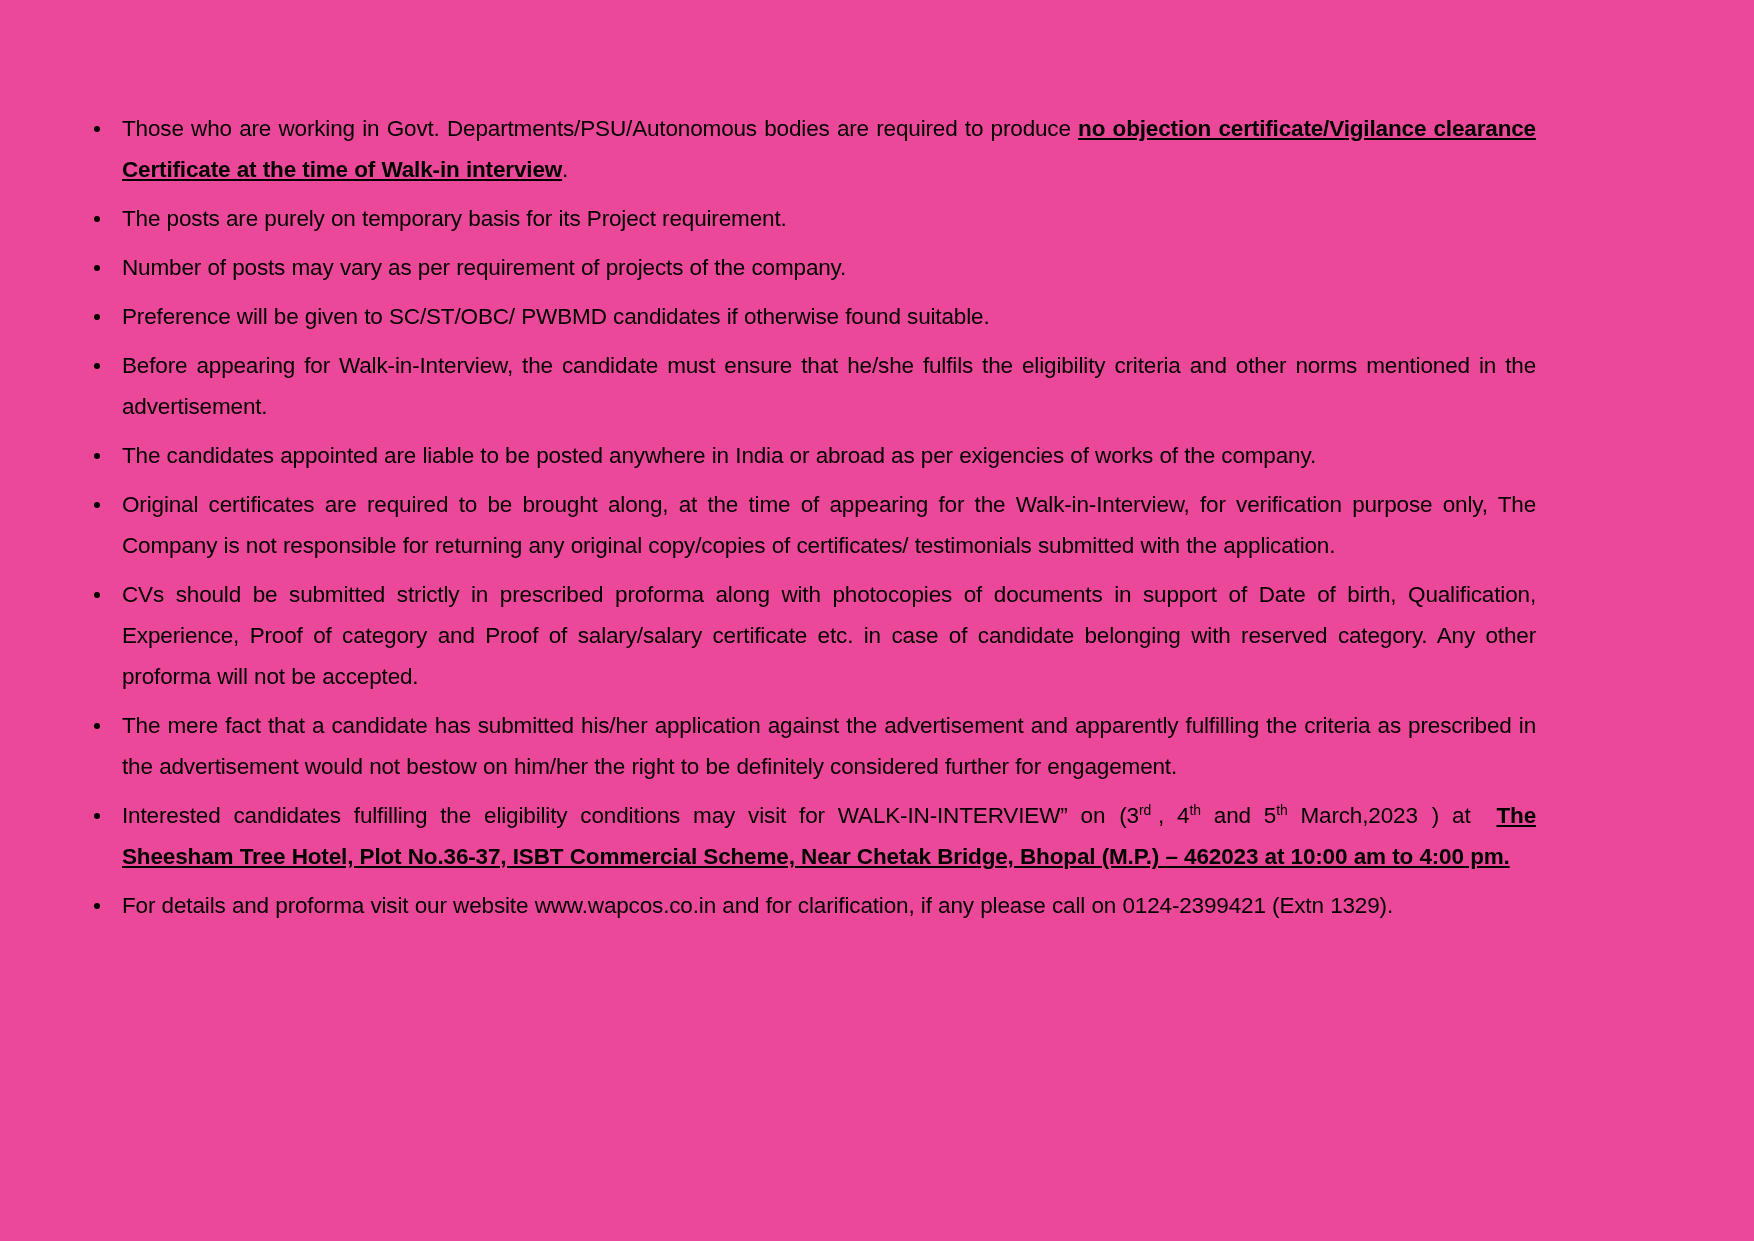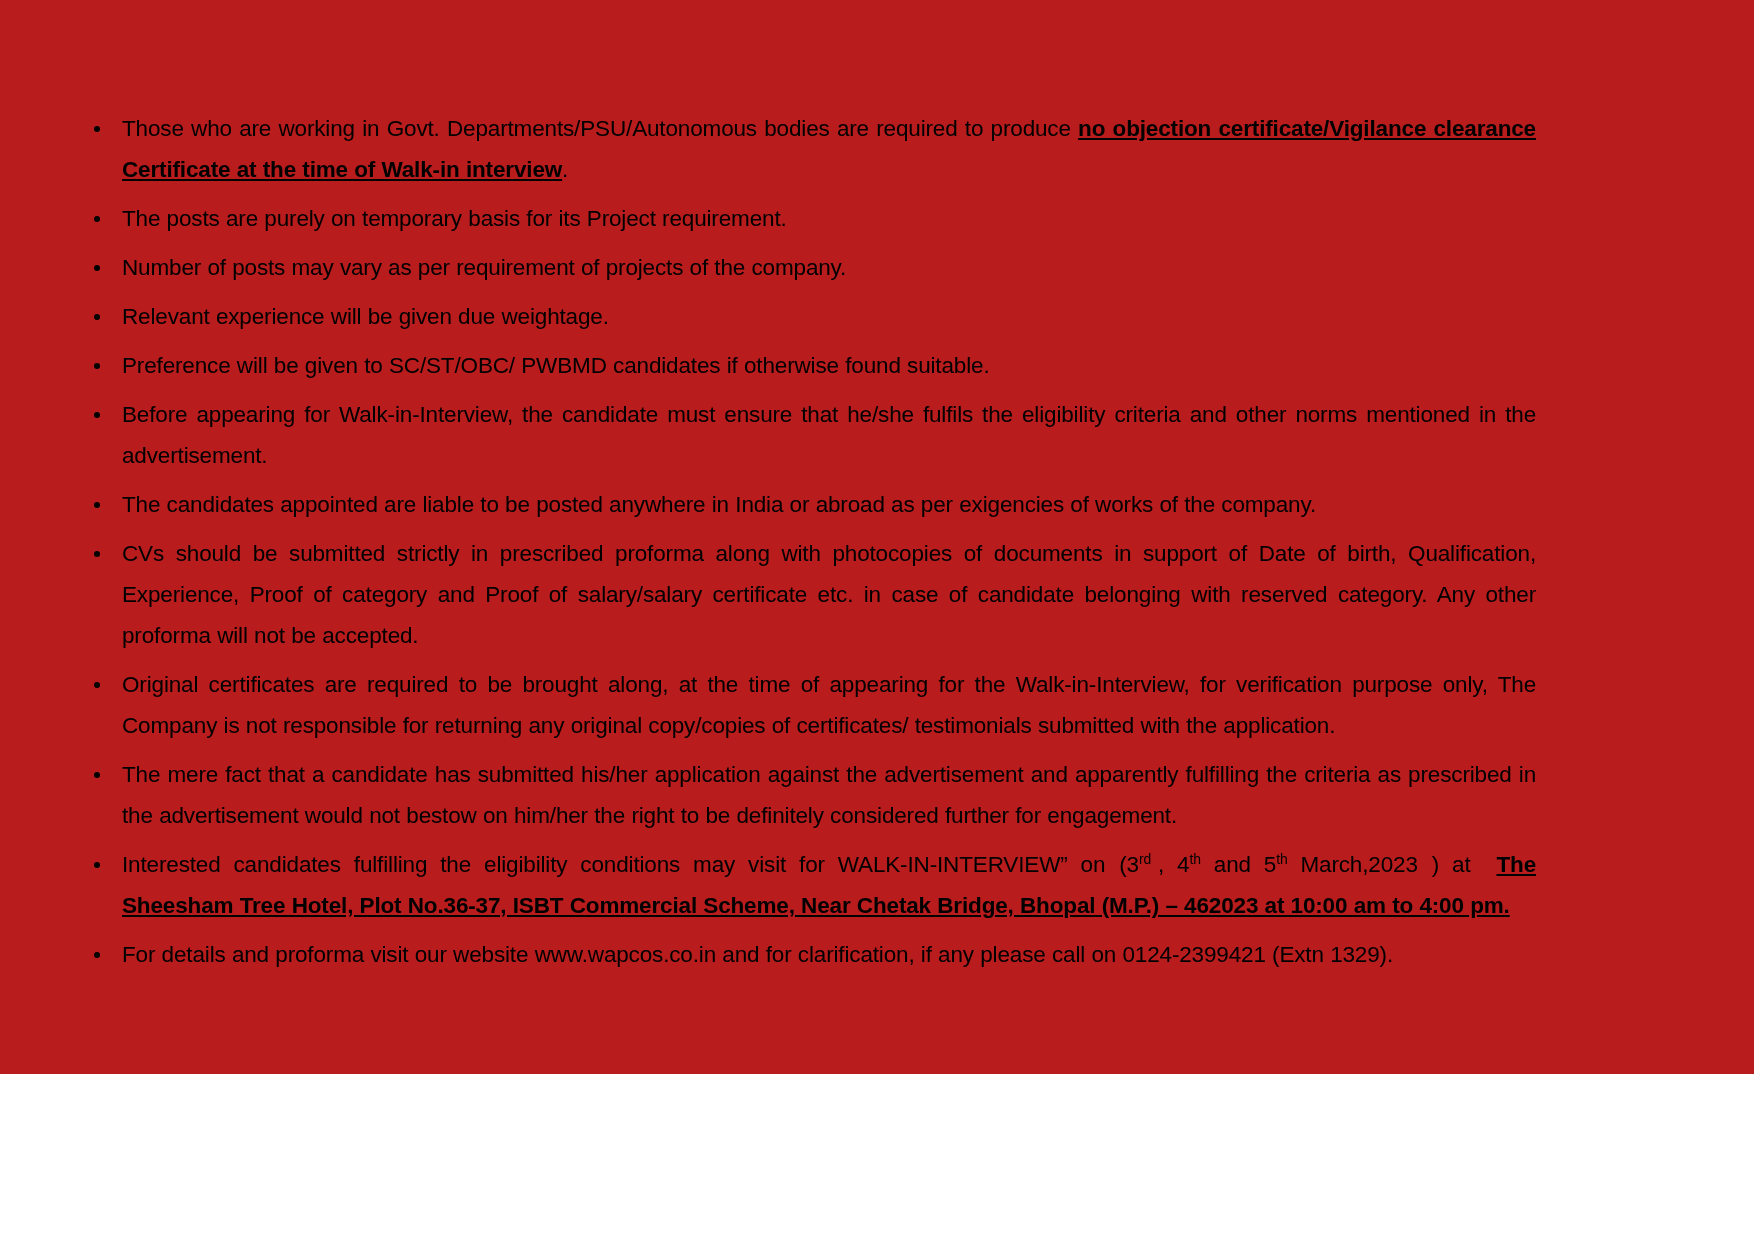--- a/index.html
+++ b/index.html
@@ -9,22 +9,22 @@
     background: #ffffff;
   }
   body {
     font-family: "Liberation Sans", "DejaVu Sans", sans-serif;
     color: #000000;
     -webkit-font-smoothing: antialiased;
   }
   .page {
     position: relative;
     width: 1754px;
-    height: 1074px;
-    background: #b91c1c;
+    height: 1241px;
+    background: #ec4899;
     box-sizing: border-box;
     overflow: hidden;
   }
   .content {
     position: absolute;
     left: 84px;
     top: 108px;
     width: 1452px;
   }
   ul.bullet-list {
@@ -85,43 +85,40 @@
 
       <li class="bullet-item">
         <span>The posts are purely on temporary basis for its Project requirement.</span>
       </li>
 
       <li class="bullet-item">
         <span>Number of posts may vary as per requirement of projects of the company.</span>
       </li>
 
 
-      <li class="bullet-item">
-        <span>Relevant experience will be given due weightage.</span>
-      </li>
 
       <li class="bullet-item">
         <span>Preference will be given to SC/ST/OBC/ PWBMD candidates if otherwise found suitable.</span>
       </li>
 
       <li class="bullet-item">
         <span>Before appearing for Walk-in-Interview, the candidate must ensure that he/she fulfils the eligibility criteria and other norms mentioned in the advertisement.</span>
       </li>
 
 
       <li class="bullet-item">
         <span>The candidates appointed are liable to be posted anywhere in India or abroad as per exigencies of works of the company.</span>
       </li>
 
       <li class="bullet-item">
-        <span>CVs should be submitted strictly in prescribed proforma along with photocopies of documents in support of Date of birth, Qualification, Experience, Proof of category and Proof of salary/salary certificate etc. in case of candidate belonging with reserved category. Any other proforma will not be accepted.</span>
+        <span>Original certificates are required to be brought along, at the time of appearing for the Walk-in-Interview, for verification purpose only, The Company is not responsible for returning any original copy/copies of certificates/ testimonials submitted with the application.</span>
       </li>
 
       <li class="bullet-item">
-        <span>Original certificates are required to be brought along, at the time of appearing for the Walk-in-Interview, for verification purpose only, The Company is not responsible for returning any original copy/copies of certificates/ testimonials submitted with the application.</span>
+        <span>CVs should be submitted strictly in prescribed proforma along with photocopies of documents in support of Date of birth, Qualification, Experience, Proof of category and Proof of salary/salary certificate etc. in case of candidate belonging with reserved category. Any other proforma will not be accepted.</span>
       </li>
 
       <li class="bullet-item">
         <span>The mere fact that a candidate has submitted his/her application against the advertisement and apparently fulfilling the criteria as prescribed in the advertisement would not bestow on him/her the right to be definitely considered further for engagement.</span>
       </li>
 
 
       <li class="bullet-item">
         <span>Interested candidates fulfilling the eligibility conditions may visit for WALK-IN-INTERVIEW” on</span><span class="gap-sm"></span><span class="nowrap"><span>(3</span><sup class="ord">rd</sup><span class="gap-xs"></span><span>, 4</span><sup class="ord">th</sup>&nbsp;<span>and 5</span><sup class="ord">th</sup>&nbsp;<span>March,2023</span><span class="gap-sm"></span><span>)</span></span>&nbsp;<span>at</span>&nbsp;&nbsp;<b class="em-bu">The Sheesham Tree Hotel, Plot No.36-37, ISBT Commercial Scheme, Near Chetak Bridge, Bhopal (M.P.) – 462023 at 10:00 am to 4:00 pm.</b>
       </li>

